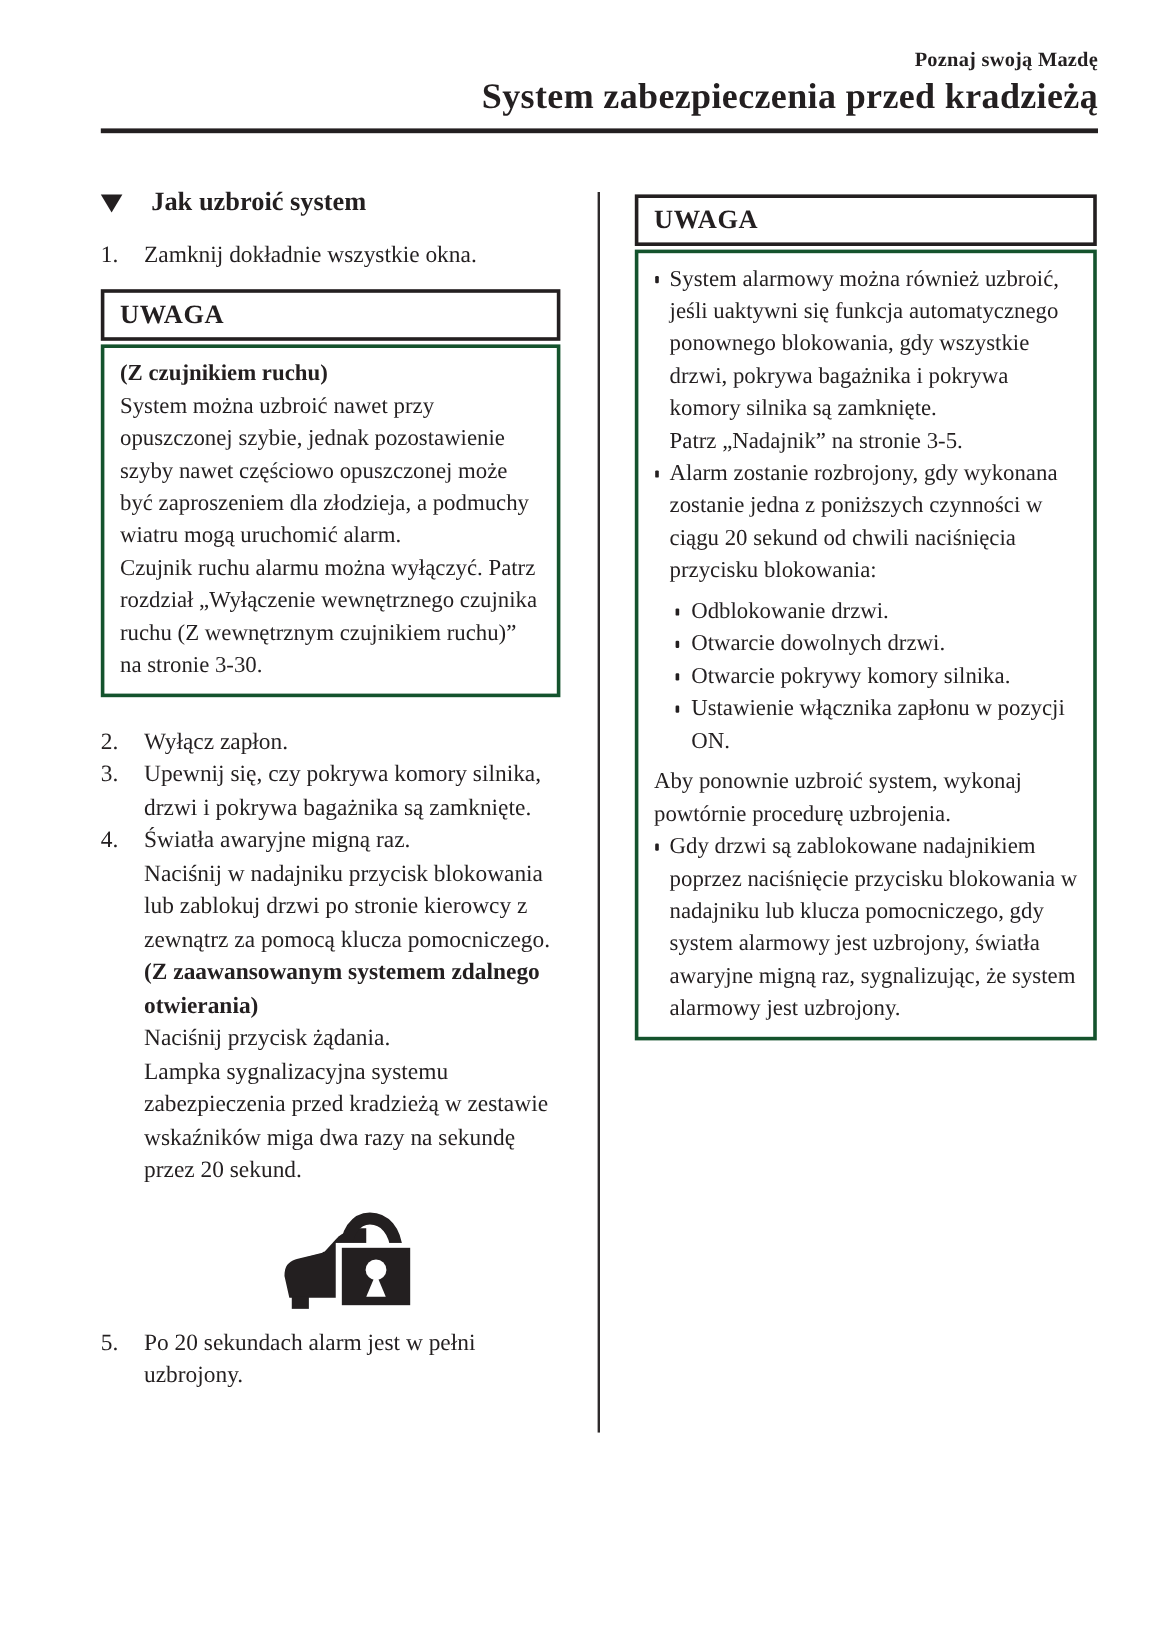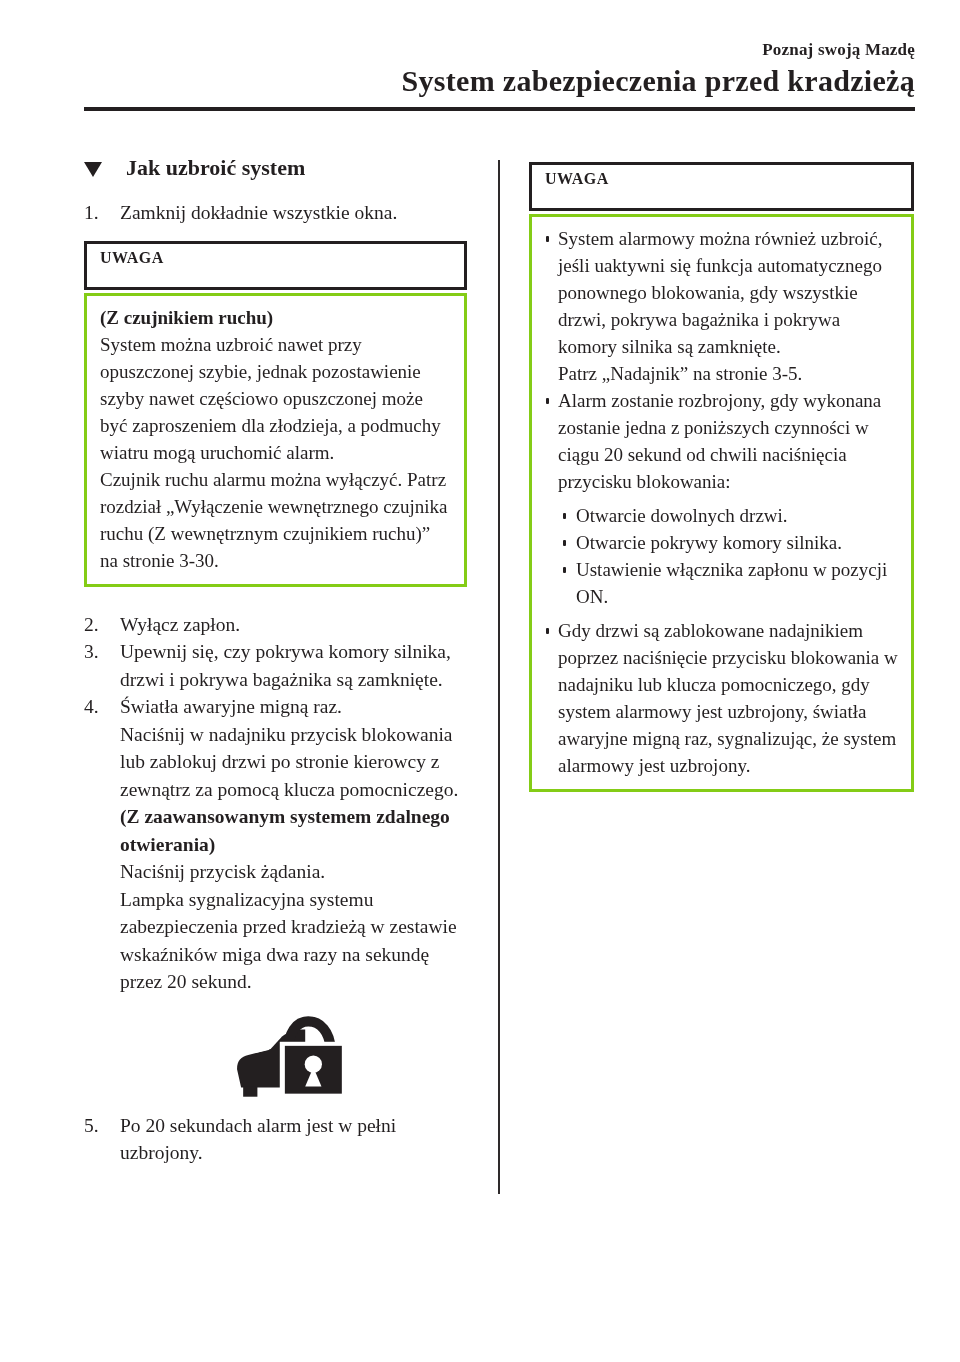--- a/index.html
+++ b/index.html
@@ -25,22 +25,22 @@
   .tri-down{width:0;height:0;border-left:9px solid transparent;border-right:9px solid transparent;border-top:15px solid #231f20;margin-top:2px;}
   
   .step{display:flex;font-size:19.5px;line-height:27.5px;}
   .step .num{width:36px;flex:0 0 36px;}
   .step .stext{flex:1;}
   .step + .step{margin-top:0;}
   .step1{margin-bottom:14px;}
   .bold{font-weight:bold;}
   
   .note-box{margin:0;}
-  .note-head{border:3px solid #231f20;font-size:16px;font-weight:bold;padding:5px 0 20px 13px;letter-spacing:.5px;}
-  .note-body{border:3px solid #84cc16;margin-top:3px;padding:8px 12px 10px 13px;font-size:19px;line-height:27px;}
+  .note-head{border:3px solid #231f20;font-size:22px;font-weight:bold;padding:5px 0 6px 13px;letter-spacing:.5px;}
+  .note-body{border:3px solid #14532d;margin-top:3px;padding:8px 12px 10px 13px;font-size:19px;line-height:27px;}
   .note-body p{margin:0;}
   .left-note{margin-bottom:24px;}
   
   .bul{display:flex;margin:0;}
   .bul .bmark{flex:0 0 13px;position:relative;}
   .bul .bmark::after{content:"";position:absolute;left:1px;top:11px;width:3px;height:6px;background:#231f20;border-radius:1px;}
   .bul .btext{flex:1;}
   .sub-list{margin:7px 0 7px 17px;}
   .sub-list .bul .bmark{flex:0 0 14px;}
   .indent-para{margin:2px 0 4px 13px;}
@@ -143,32 +143,37 @@
         </div>
 
         <div class="bul">
           <span class="bmark"></span>
           <span class="btext">Alarm zostanie rozbrojony, gdy wykonana zostanie jedna z poniższych czynności w ciągu 20 sekund od chwili naciśnięcia przycisku blokowania:</span>
         </div>
 
         <div class="sub-list">
           <div class="bul">
             <span class="bmark"></span>
+            <span class="btext">Odblokowanie drzwi.</span>
+          </div>
+          <div class="bul">
+            <span class="bmark"></span>
             <span class="btext">Otwarcie dowolnych drzwi.</span>
           </div>
           <div class="bul">
             <span class="bmark"></span>
             <span class="btext">Otwarcie pokrywy komory silnika.</span>
           </div>
           <div class="bul">
             <span class="bmark"></span>
             <span class="btext">Ustawienie włącznika zapłonu w pozycji ON.</span>
           </div>
         </div>
 
+        <p class="indent-para">Aby ponownie uzbroić system, wykonaj powtórnie procedurę uzbrojenia.</p>
 
         <div class="bul">
           <span class="bmark"></span>
           <span class="btext">Gdy drzwi są zablokowane nadajnikiem poprzez naciśnięcie przycisku blokowania w nadajniku lub klucza pomocniczego, gdy system alarmowy jest uzbrojony, światła awaryjne migną raz, sygnalizując, że system alarmowy jest uzbrojony.</span>
         </div>
 
       </div>
     </div>
 
   </div>

